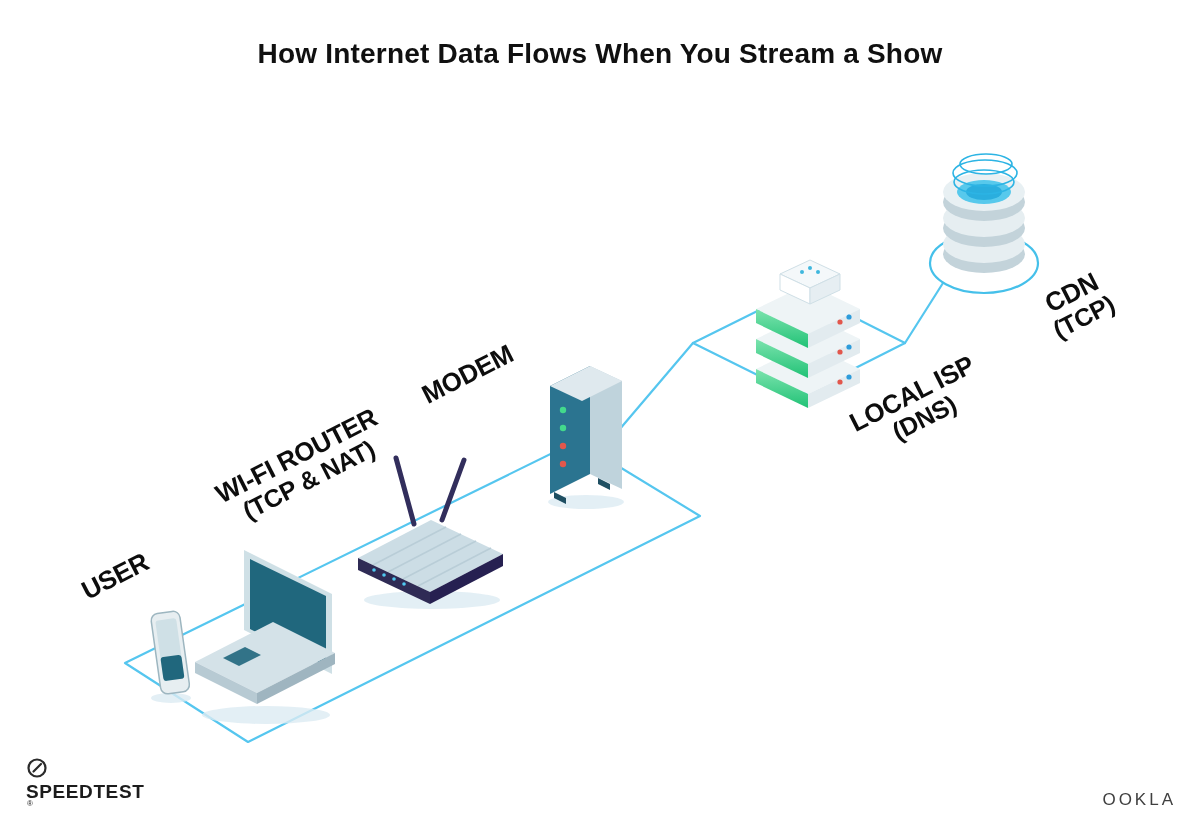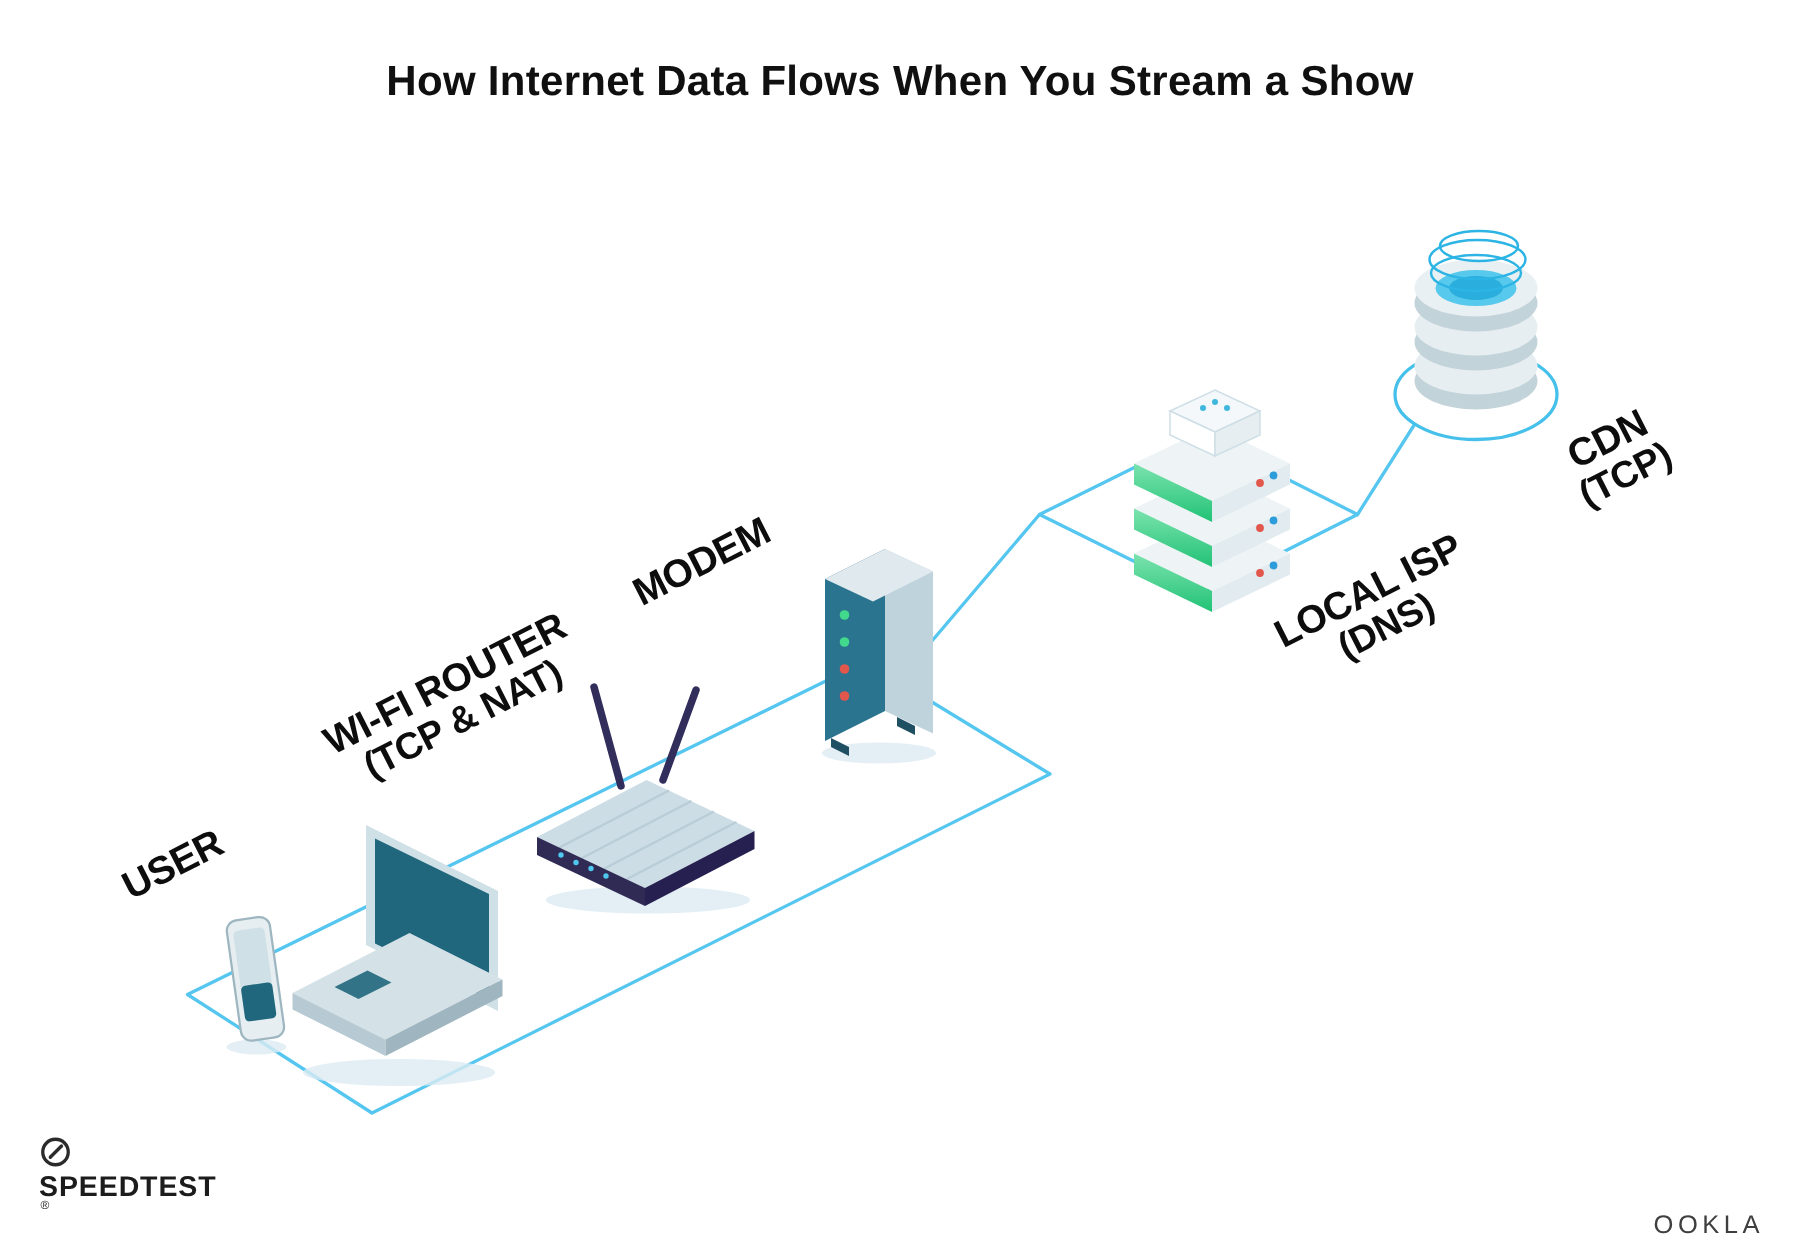--- a/index.html
+++ b/index.html
@@ -36,21 +36,21 @@
   .lbl-isp{left:813px;top:378px;width:210px;}
   .lbl-cdn{left:1015px;top:277px;width:125px;}
   .footer-left{
     position:absolute;left:26px;bottom:22px;display:flex;gap:2px;flex-direction:column;
   }
   .footer-left .st-text{
     font-size:19px;font-weight:700;color:#1c1c1c;letter-spacing:.6px;
   }
   .footer-left .tm{font-size:8px;color:#1c1c1c;vertical-align:top;position:relative;top:-6px;margin-left:1px;}
   .footer-right{
-    position:absolute;right:24px;bottom:9px;font-size:17px;font-weight:500;
+    position:absolute;right:24px;bottom:26px;font-size:17px;font-weight:500;
     color:#3f3f3f;letter-spacing:3px;
   }
 </style>
 </head>
 <body>
 
 <div class="stage">
 
   <div class="title">How Internet Data Flows When You Stream a Show</div>
 

